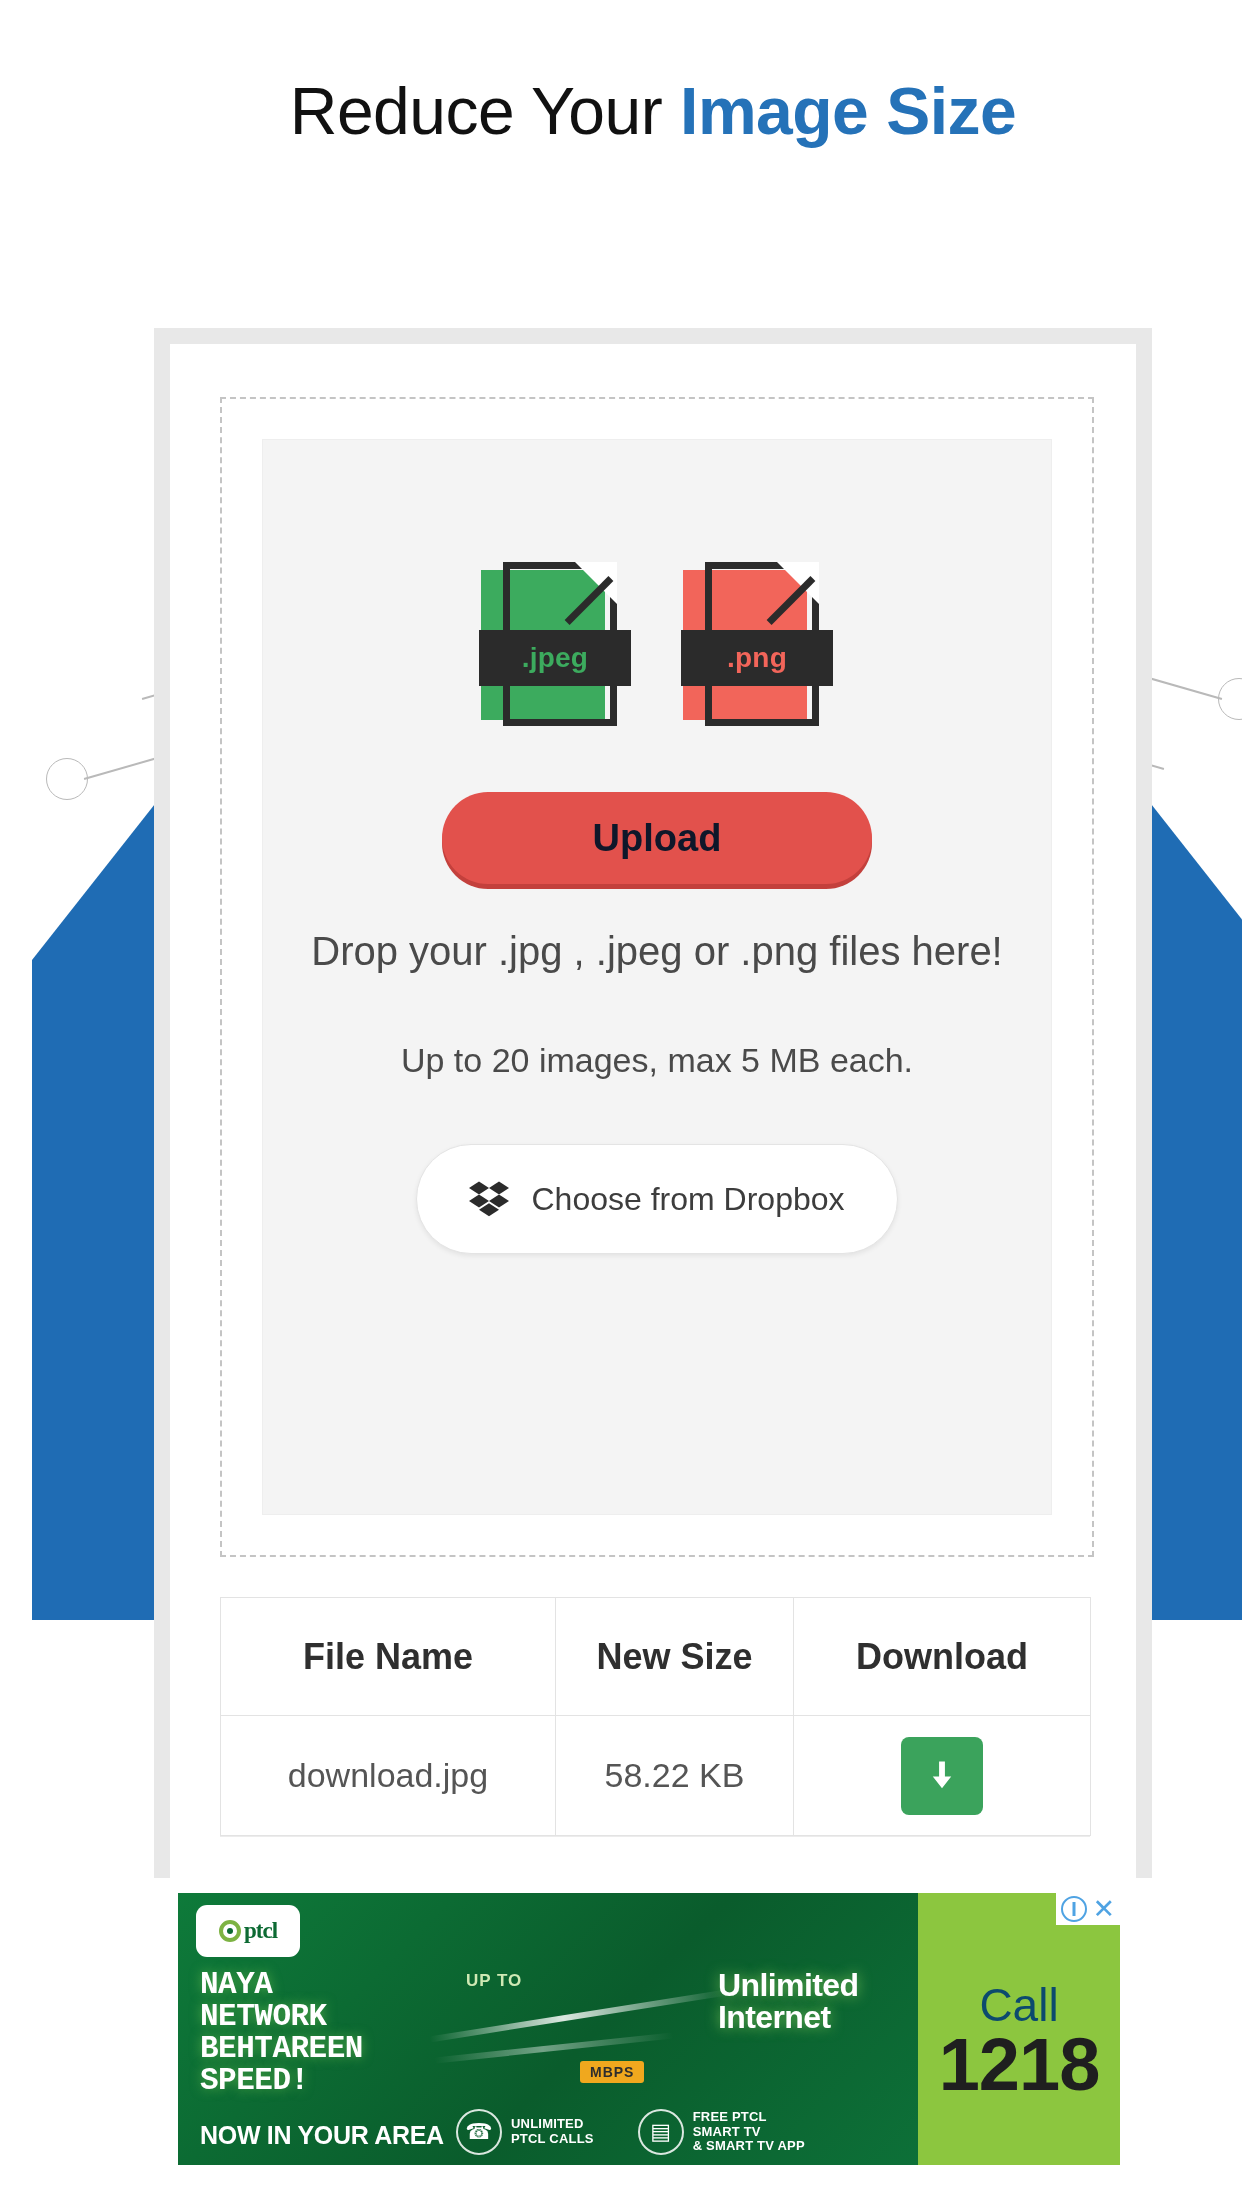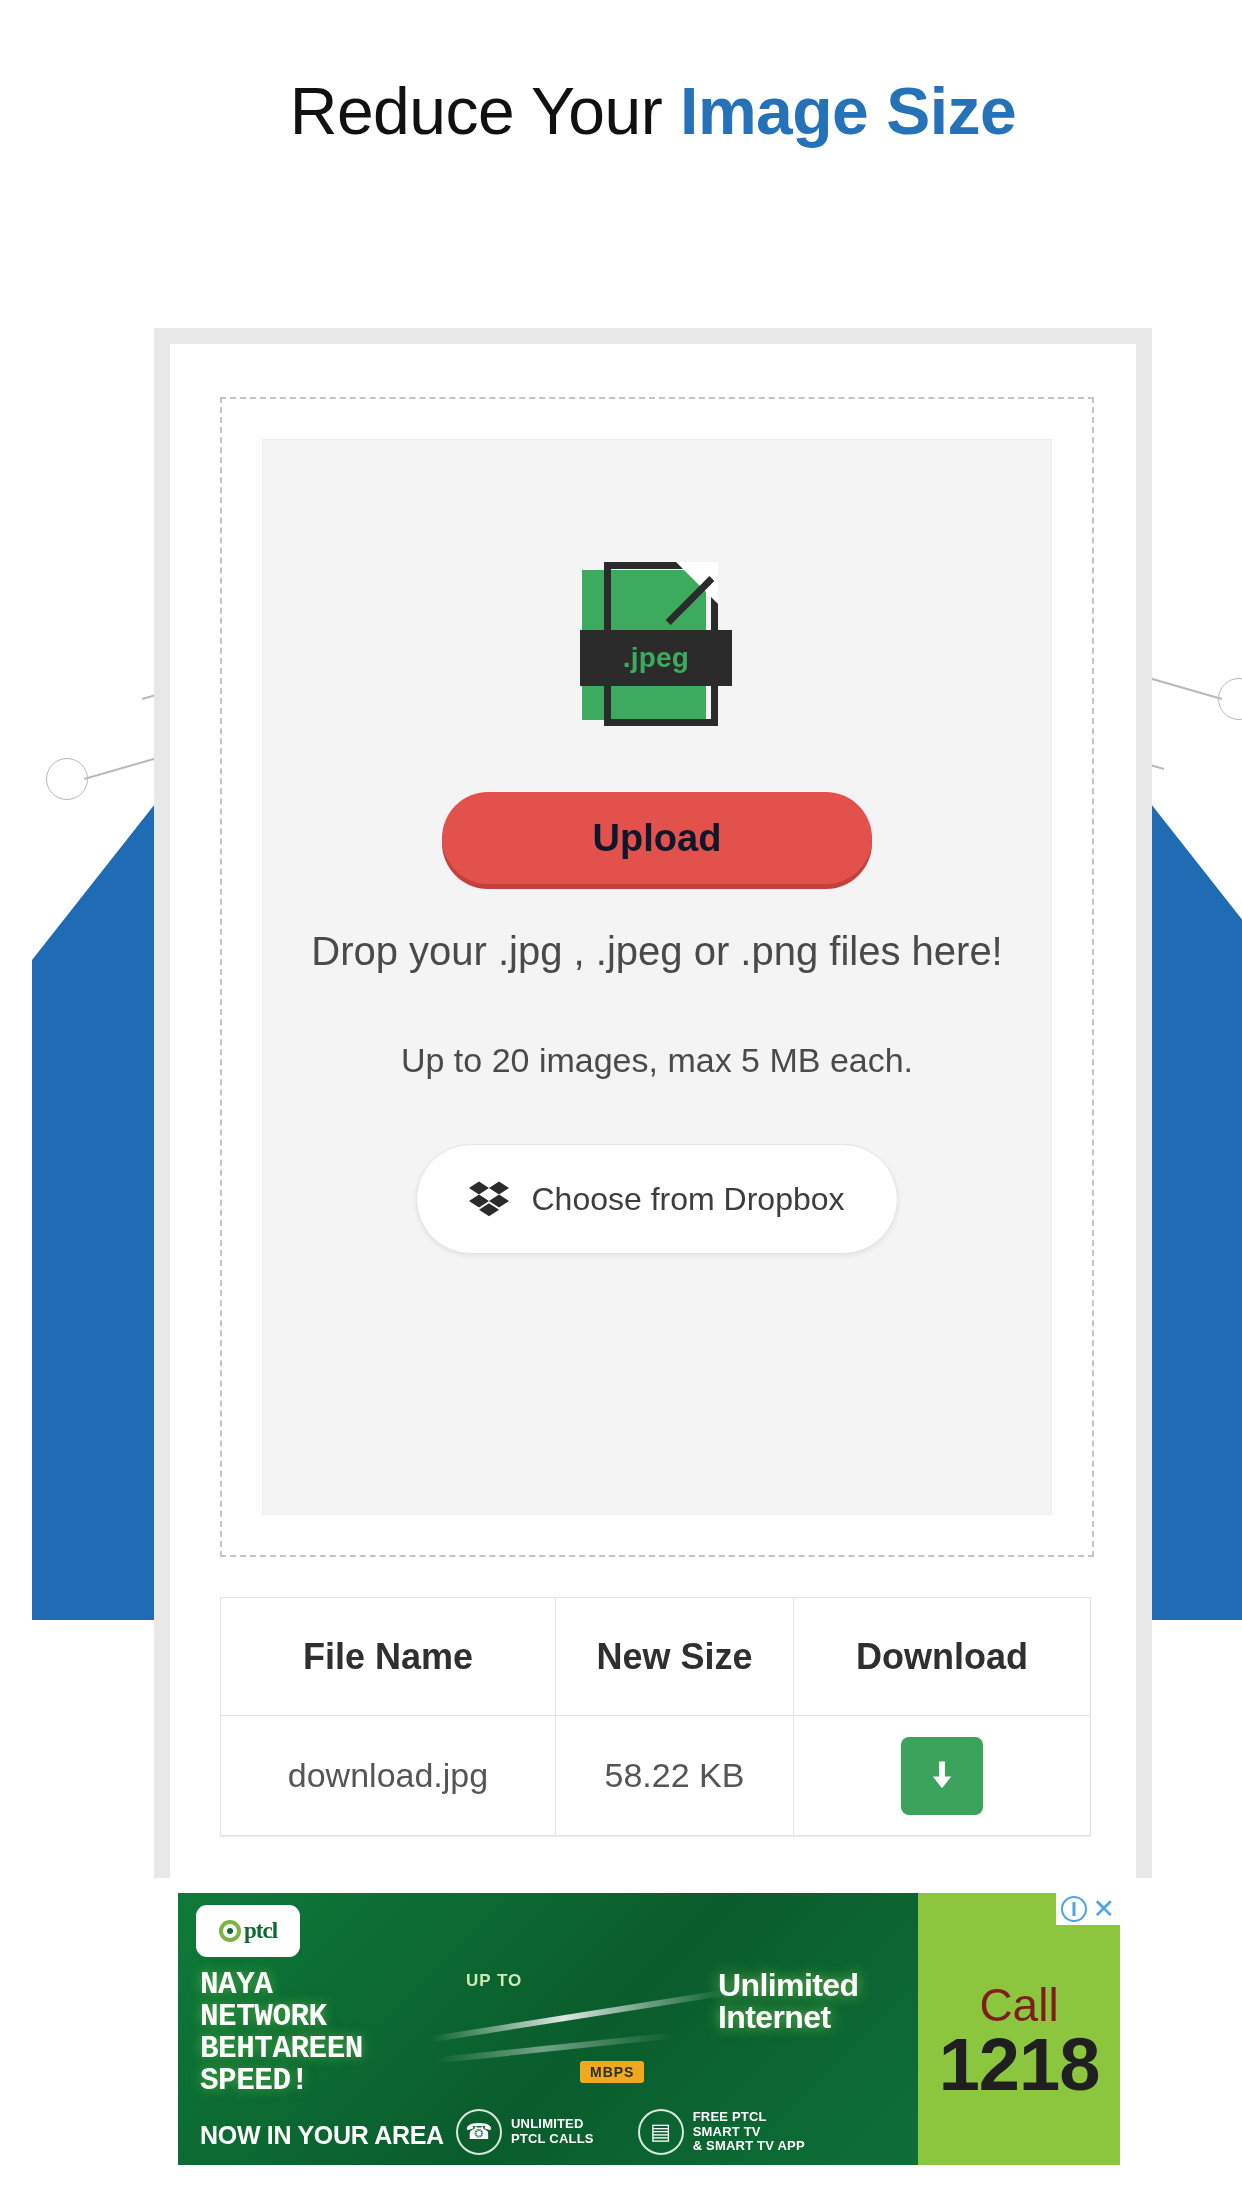--- a/index.html
+++ b/index.html
@@ -417,21 +417,21 @@
   .ad-side {
     position: relative;
     flex: 1 1 auto;
     background: #8cc63f;
     display: flex;
     flex-direction: column;
     align-items: center;
     justify-content: center;
   }
   .ad-call {
-    color: #7f1d1d;
+    color: #0c4a6e;
     font-size: 46px;
     line-height: 1;
     font-weight: 400;
     margin-top: 26px;
   }
   .ad-num {
     color: #1f1f1f;
     font-size: 74px;
     line-height: 1;
     font-weight: 700;
@@ -506,20 +506,28 @@
       <div class="dropzone-inner">
 
         <div class="filetypes">
           <div class="ftype jpeg">
             <div class="block"></div>
             <div class="page-outline">
               <div class="fold"></div>
               <div class="fold-line"></div>
             </div>
             <div class="ribbon">.jpeg</div>
+          </div>
+          <div class="ftype png">
+            <div class="block"></div>
+            <div class="page-outline">
+              <div class="fold"></div>
+              <div class="fold-line"></div>
+            </div>
+            <div class="ribbon">.png</div>
           </div>
         </div>
 
         <button class="upload-btn">Upload</button>
 
         <div class="drop-text">Drop your .jpg , .jpeg or .png files here!</div>
 
         <div class="limit-text">Up to 20 images, max 5 MB each.</div>
 
         <div class="dropbox-btn">

